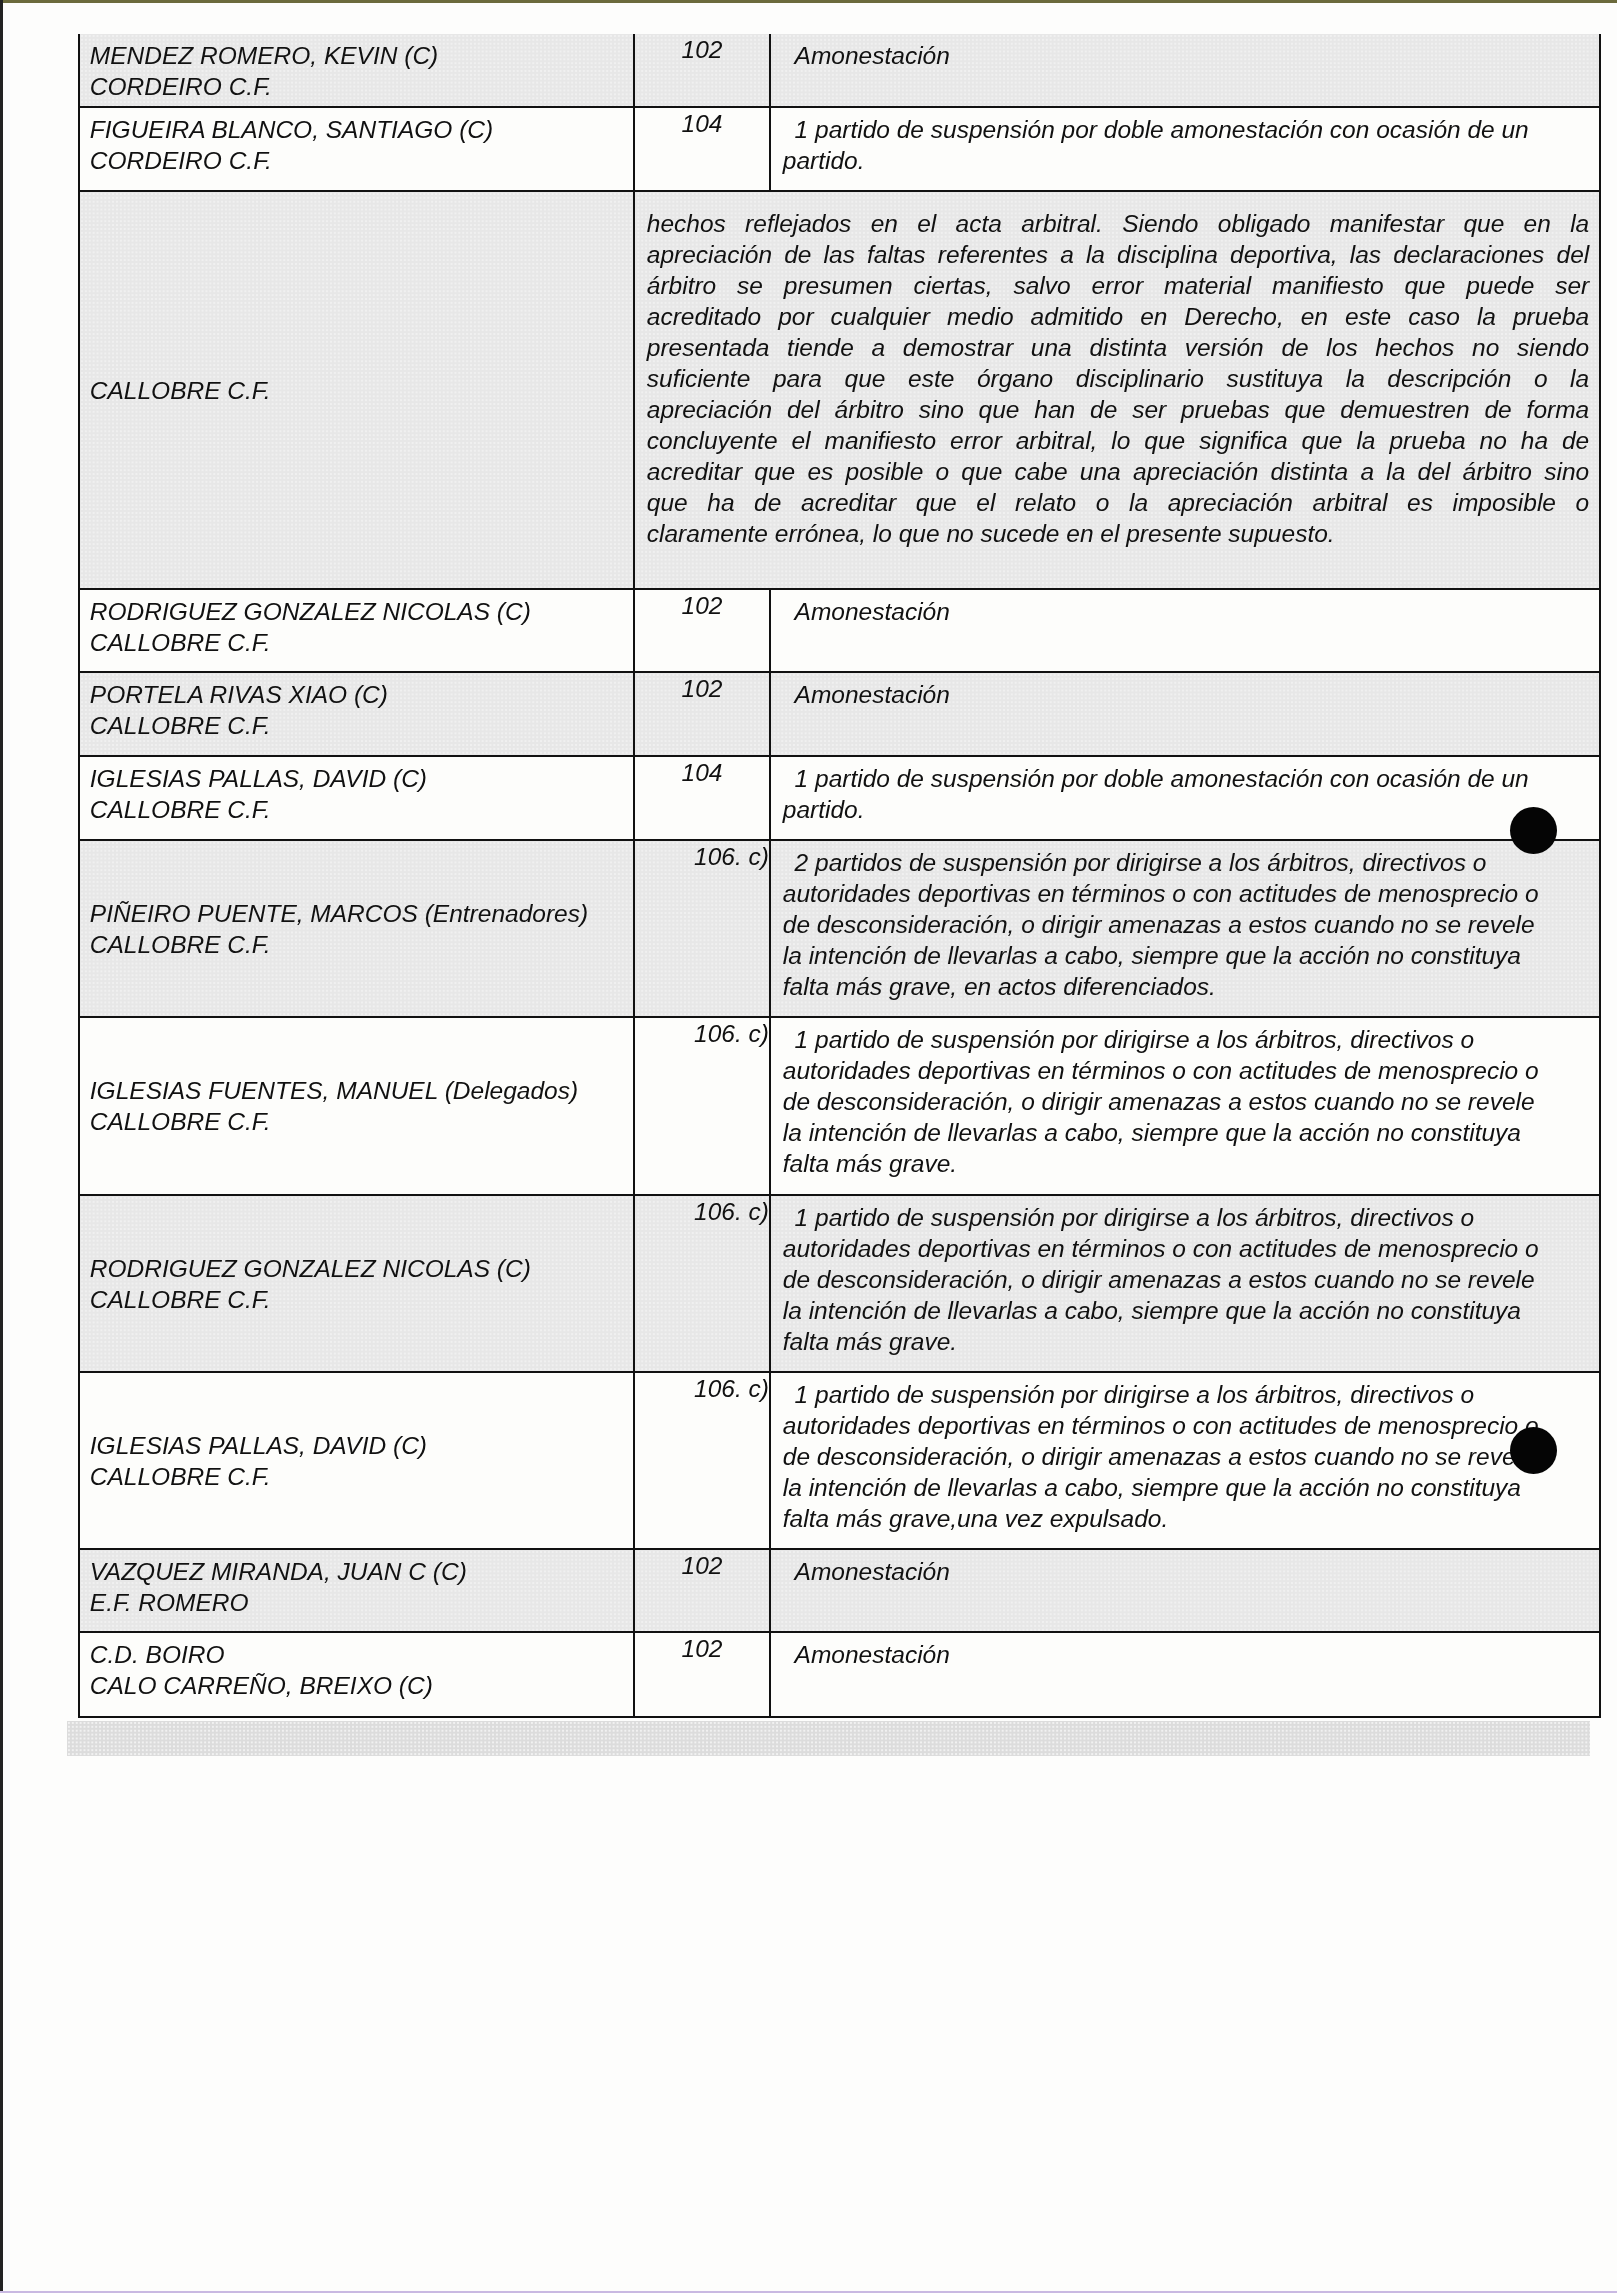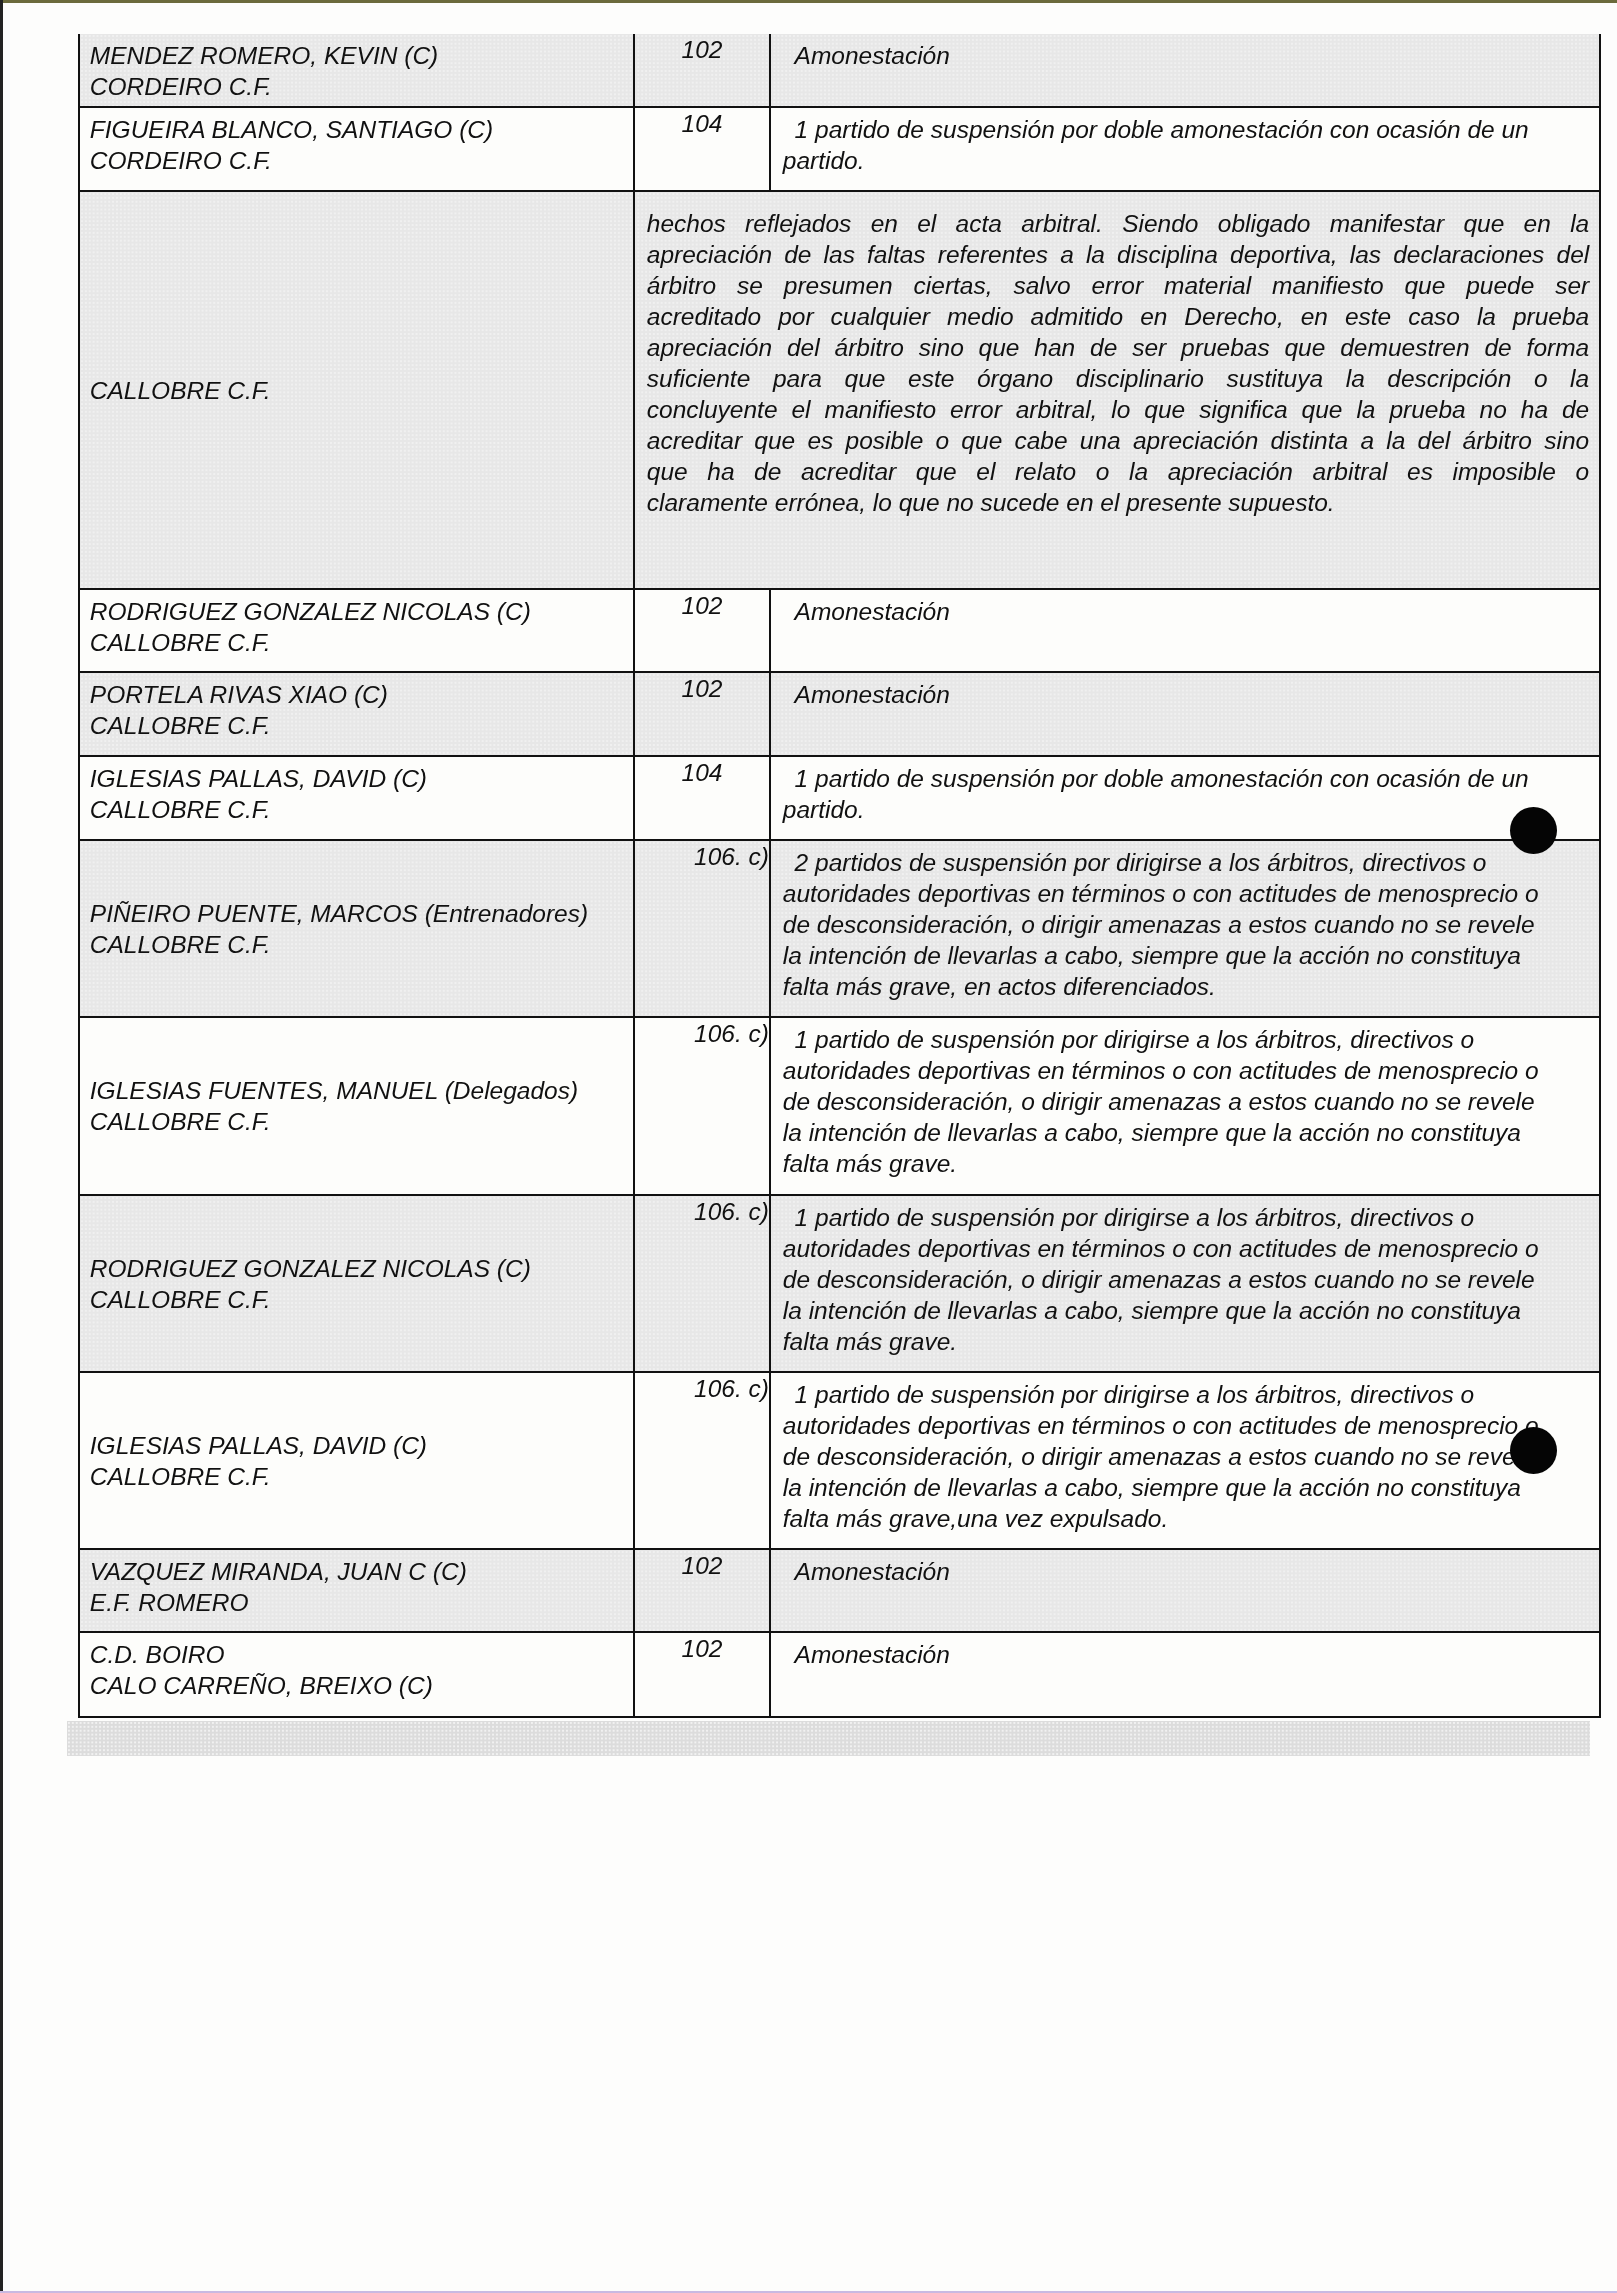--- a/index.html
+++ b/index.html
@@ -141,22 +141,23 @@
 
   <div class="row gray" style="height:398px">
     <div class="cell name-cell center">
       <span class="line">CALLOBRE C.F.</span>
     </div>
     <div class="merged-cell">
       <span class="line">hechos reflejados en el acta arbitral. Siendo obligado manifestar que en la</span>
       <span class="line">apreciación de las faltas referentes a la disciplina deportiva, las declaraciones del</span>
       <span class="line">árbitro se presumen ciertas, salvo error material manifiesto que puede ser</span>
       <span class="line">acreditado por cualquier medio admitido en Derecho, en este caso la prueba</span>
+      <span class="line">presentada tiende a demostrar una distinta versión de los hechos no siendo</span>
+      <span class="line">suficiente para que este órgano disciplinario sustituya la descripción o la</span>
       <span class="line">apreciación del árbitro sino que han de ser pruebas que demuestren de forma</span>
-      <span class="line">suficiente para que este órgano disciplinario sustituya la descripción o la</span>
       <span class="line">concluyente el manifiesto error arbitral, lo que significa que la prueba no ha de</span>
       <span class="line">acreditar que es posible o que cabe una apreciación distinta a la del árbitro sino</span>
       <span class="line">que ha de acreditar que el relato o la apreciación arbitral es imposible o</span>
       <span class="line last">claramente errónea, lo que no sucede en el presente supuesto.</span>
     </div>
   </div>
 
   <div class="row white" style="height:83px">
     <div class="cell name-cell">
       <span class="line">RODRIGUEZ GONZALEZ NICOLAS (C)</span>

